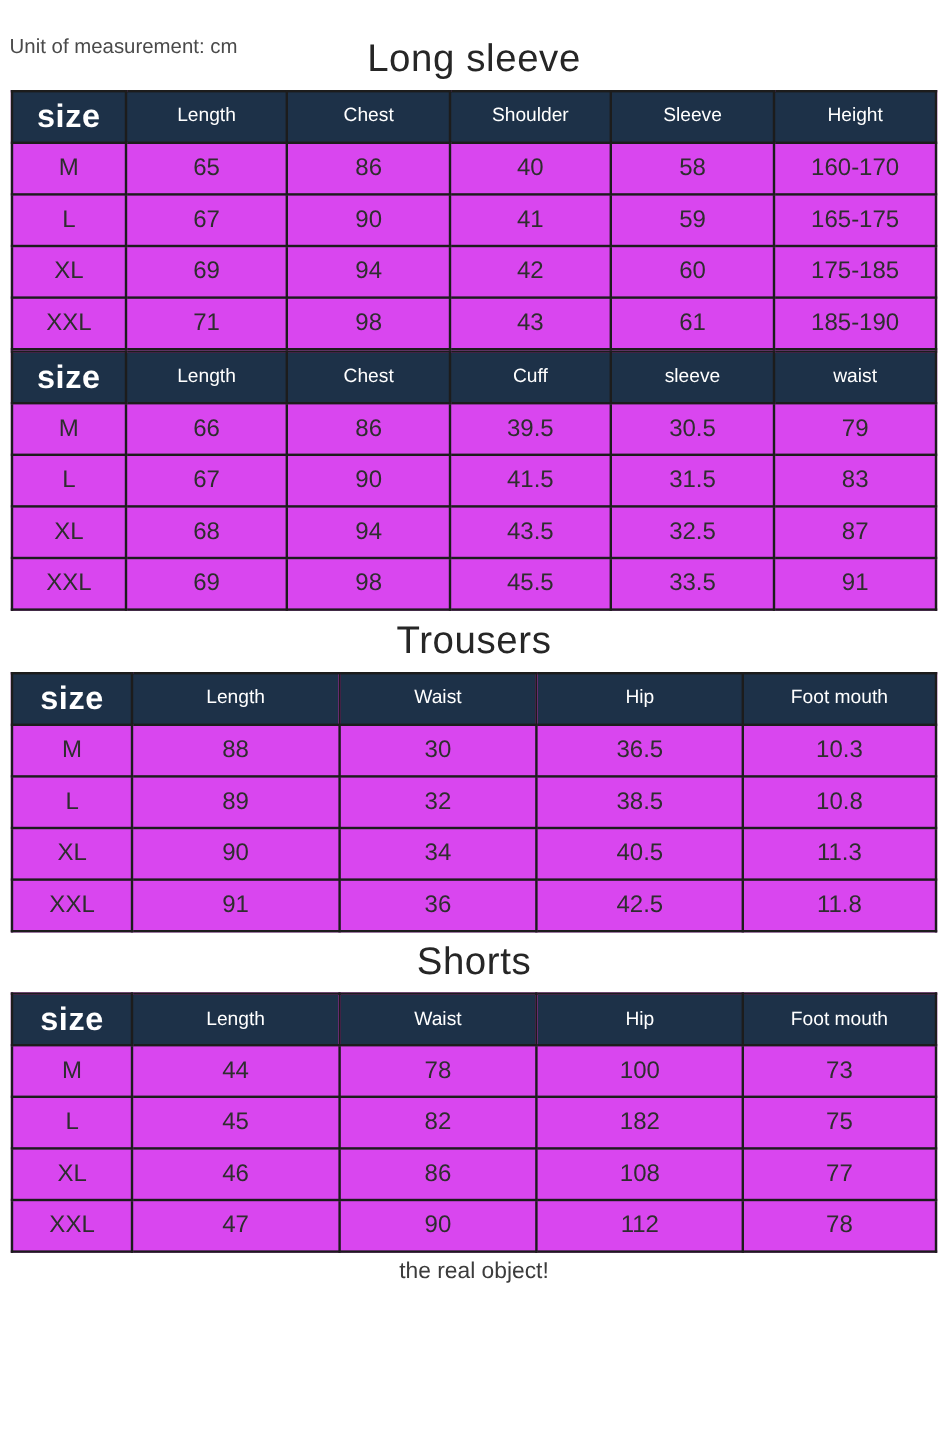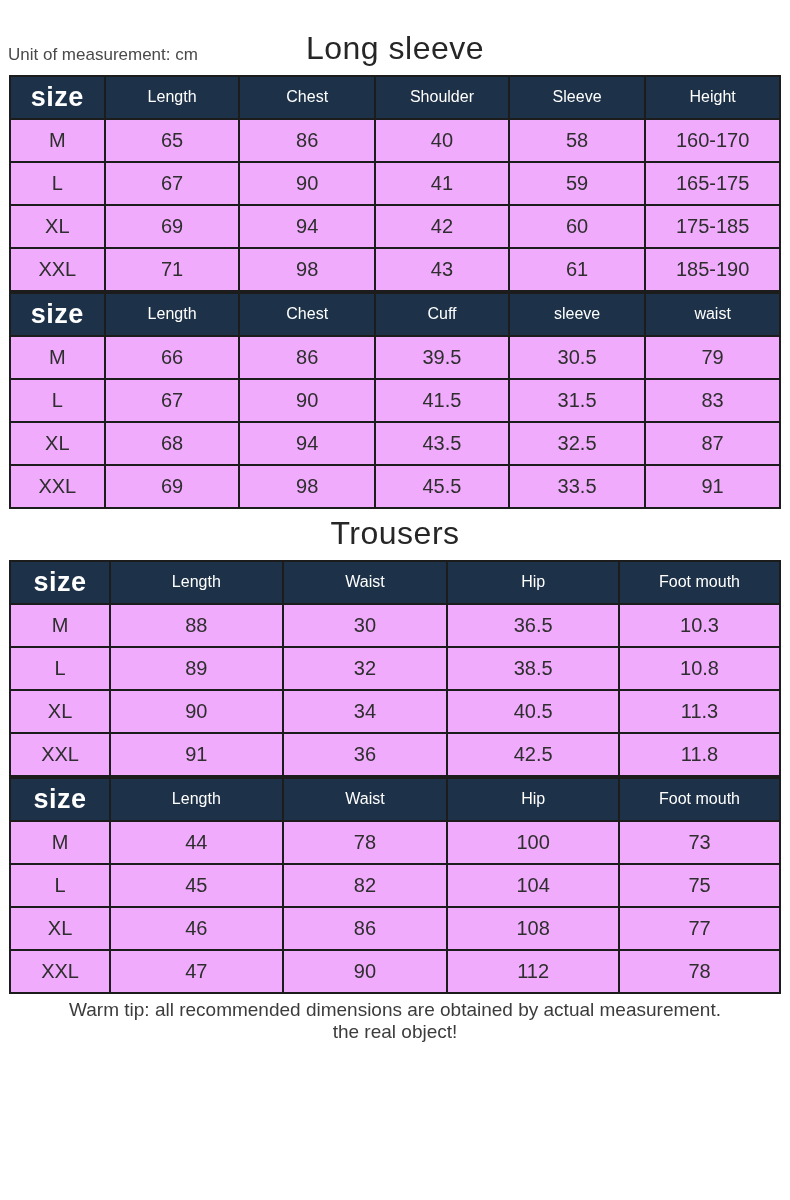--- a/index.html
+++ b/index.html
@@ -25,32 +25,32 @@
     font-size:32px;
     font-weight:400;
     color:var(--title-text);
     line-height:1.15;
     margin:6px 0 8px 0;
     letter-spacing:0.5px;
   }
   .unit-note{
     position:absolute;
     left:8px;
-    bottom:2px;
+    bottom:18px;
     font-size:17px;
     font-weight:400;
     color:var(--note-text);
     white-space:nowrap;
   }
   table.size-table{
     border-collapse:collapse;
     table-layout:fixed;
     width:772px;
     margin:0 9px;
-    background:#f0abfc;
+    background:#d946ef;
   }
   .size-table th,.size-table td{
     border:2px solid var(--border);
     text-align:center;
     vertical-align:middle;
     overflow:hidden;
   }
   .size-table th{
     background:var(--header-bg);
     color:var(--header-text);
@@ -238,20 +238,23 @@
           <td>91</td>
           <td>36</td>
           <td>42.5</td>
           <td>11.8</td>
         </tr>
       </tbody>
     </table>
 </div>
 
 <div class="section">
+  <div class="title-band">
+    <h2 class="section-title">Shorts</h2>
+  </div>
   <table class="size-table cols-5">
       <thead>
         <tr>
           <th>size</th>
           <th>Length</th>
           <th>Waist</th>
           <th>Hip</th>
           <th>Foot mouth</th>
         </tr>
       </thead>
@@ -260,21 +263,21 @@
           <td>M</td>
           <td>44</td>
           <td>78</td>
           <td>100</td>
           <td>73</td>
         </tr>
         <tr>
           <td>L</td>
           <td>45</td>
           <td>82</td>
-          <td>104</td>
+          <td>182</td>
           <td>75</td>
         </tr>
         <tr>
           <td>XL</td>
           <td>46</td>
           <td>86</td>
           <td>108</td>
           <td>77</td>
         </tr>
         <tr>
@@ -282,15 +285,14 @@
           <td>47</td>
           <td>90</td>
           <td>112</td>
           <td>78</td>
         </tr>
       </tbody>
     </table>
 </div>
 
 <div class="footer-note">
-  <span>Warm tip: all recommended dimensions are obtained by actual measurement.</span>
   <span>the real object!</span>
 </div>
 
 </body></html>

